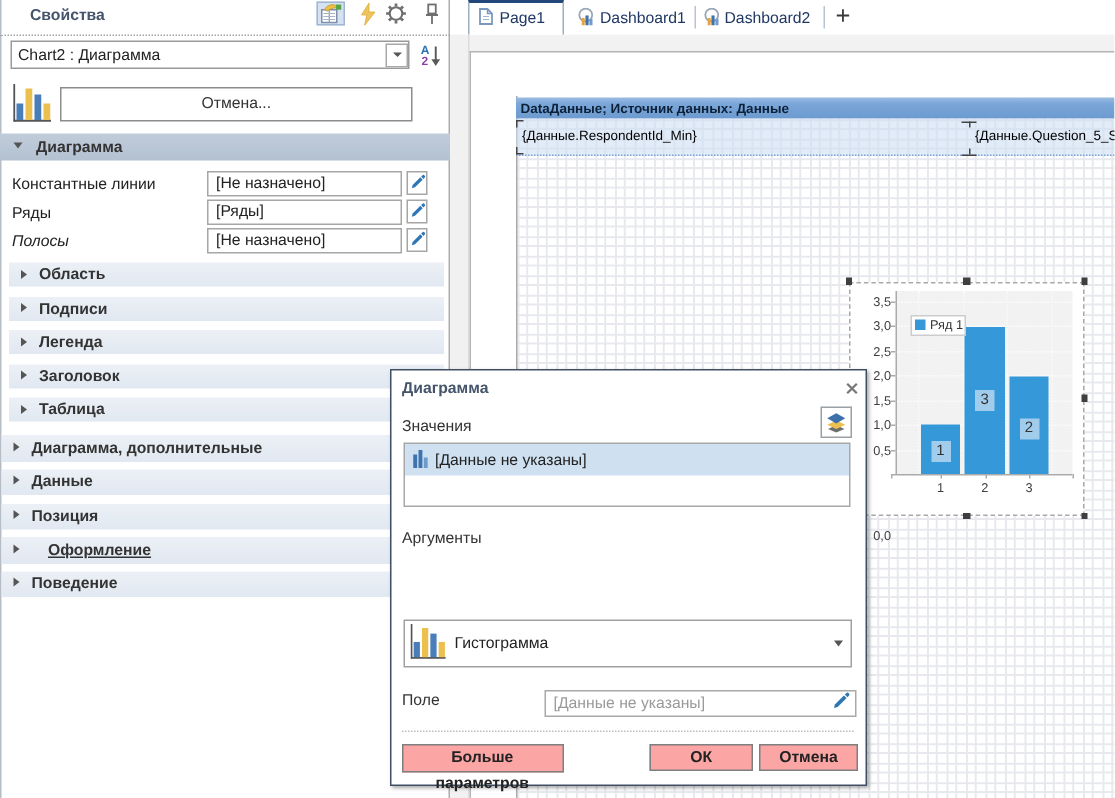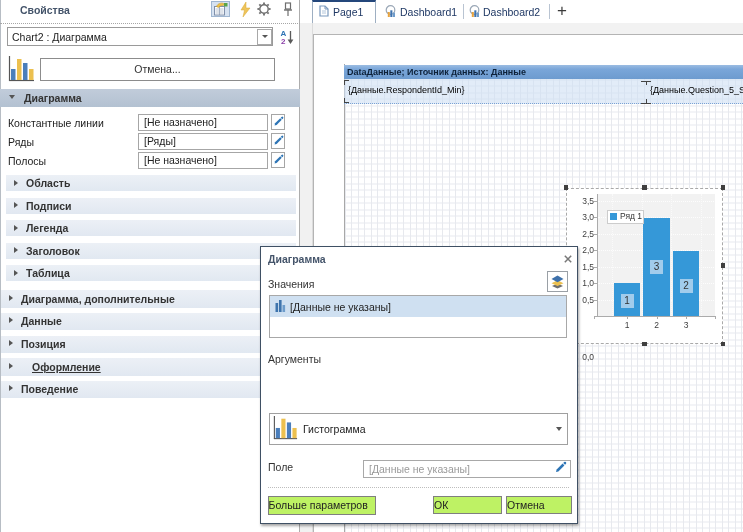--- a/index.html
+++ b/index.html
@@ -209,21 +209,21 @@
 
   <div class="abs" style="left:40px; top:58px; width:235px; height:23px; background:#fff; border:1px solid #8c8c8c;
       font-size:10.5px; color:#333; text-align:center; line-height:21px;">Отмена...</div>
 
   <div class="abs" style="left:0; top:89px; width:300px; height:18px; background:linear-gradient(180deg,#c1ccda,#b3c1d1);"></div>
   <div class="abs" style="left:9px; top:95px; width:0; height:0; border-left:3.5px solid transparent; border-right:3.5px solid transparent; border-top:4.5px solid #555;"></div>
   <div class="abs" style="left:24px; top:92px; font-size:10.5px; font-weight:bold; color:#333;">Диаграмма</div>
 
   <div class="abs" style="left:8px; top:117px; font-size:10.5px; color:#222;">Константные линии</div>
   <div class="abs" style="left:8px; top:136px; font-size:10.5px; color:#222;">Ряды</div>
-  <div class="abs" style="left:8px; top:155px; font-size:10.5px; color:#222;">Полосы</div>
+  <div class="abs" style="left:8px; top:155px; font-size:10.5px; color:#222;font-style:italic;">Полосы</div>
   <div class="abs vbox" style="left:138px; top:113.5px;">[Не назначено]</div>
   <div class="abs vbox" style="left:138px; top:132.5px;">[Ряды]</div>
   <div class="abs vbox" style="left:138px; top:151.5px;">[Не назначено]</div>
   <style> .vbox { width:130px; height:17px; background:#fff; border:1px solid #a6a6a6;
       font-size:10.5px; color:#222; line-height:15px; padding-left:5px; } </style>
   <div class="abs pbox" style="left:270.5px; top:114px;"><svg width="12" height="14" viewBox="0 0 14 14">
         <path d="M3 11 L3.6 8.6 L9.6 2.6 L11.4 4.4 L5.4 10.4 Z" fill="#2e75b6"></path>
         <path d="M10.2 2 L12 3.8 L12.9 2.9 A0.9 0.9 0 0 0 11.1 1.1 Z" fill="#2e75b6"></path>
       </svg></div>
   <div class="abs pbox" style="left:270.5px; top:133px;"><svg width="12" height="14" viewBox="0 0 14 14">
@@ -329,16 +329,16 @@
   <svg class="abs" style="left:553px; top:461px; z-index:52;" width="14" height="14" viewBox="0 0 14 14">
     <path d="M3 11 L3.6 8.6 L9.6 2.6 L11.4 4.4 L5.4 10.4 Z" fill="#2e75b6"></path>
     <path d="M10.2 2 L12 3.8 L12.9 2.9 A0.9 0.9 0 0 0 11.1 1.1 Z" fill="#2e75b6"></path>
   </svg>
 
   <div class="abs" style="left:268px; top:487px; width:301px; border-top:1px dotted #bdbdbd; z-index:51;"></div>
 
   <div class="abs dbtn" style="left:267.5px; top:496px; width:108px;">Больше параметров</div>
   <div class="abs dbtn" style="left:433px; top:495.5px; width:69px;">ОК</div>
   <div class="abs dbtn" style="left:506px; top:495.5px; width:66px;">Отмена</div>
-  <style> .dbtn { height:18.5px; background:#bef264; border:1px solid #7f7f7f; font-size:10.5px; color:#222;
-      line-height:17px; z-index:51; } </style>
+  <style> .dbtn { height:18.5px; background:#fca5a5; border:1px solid #7f7f7f; font-size:10.5px; color:#222;
+      text-align:center; line-height:17px; z-index:51;font-weight:bold; } </style>
 
 </div>
 
 </body></html>

